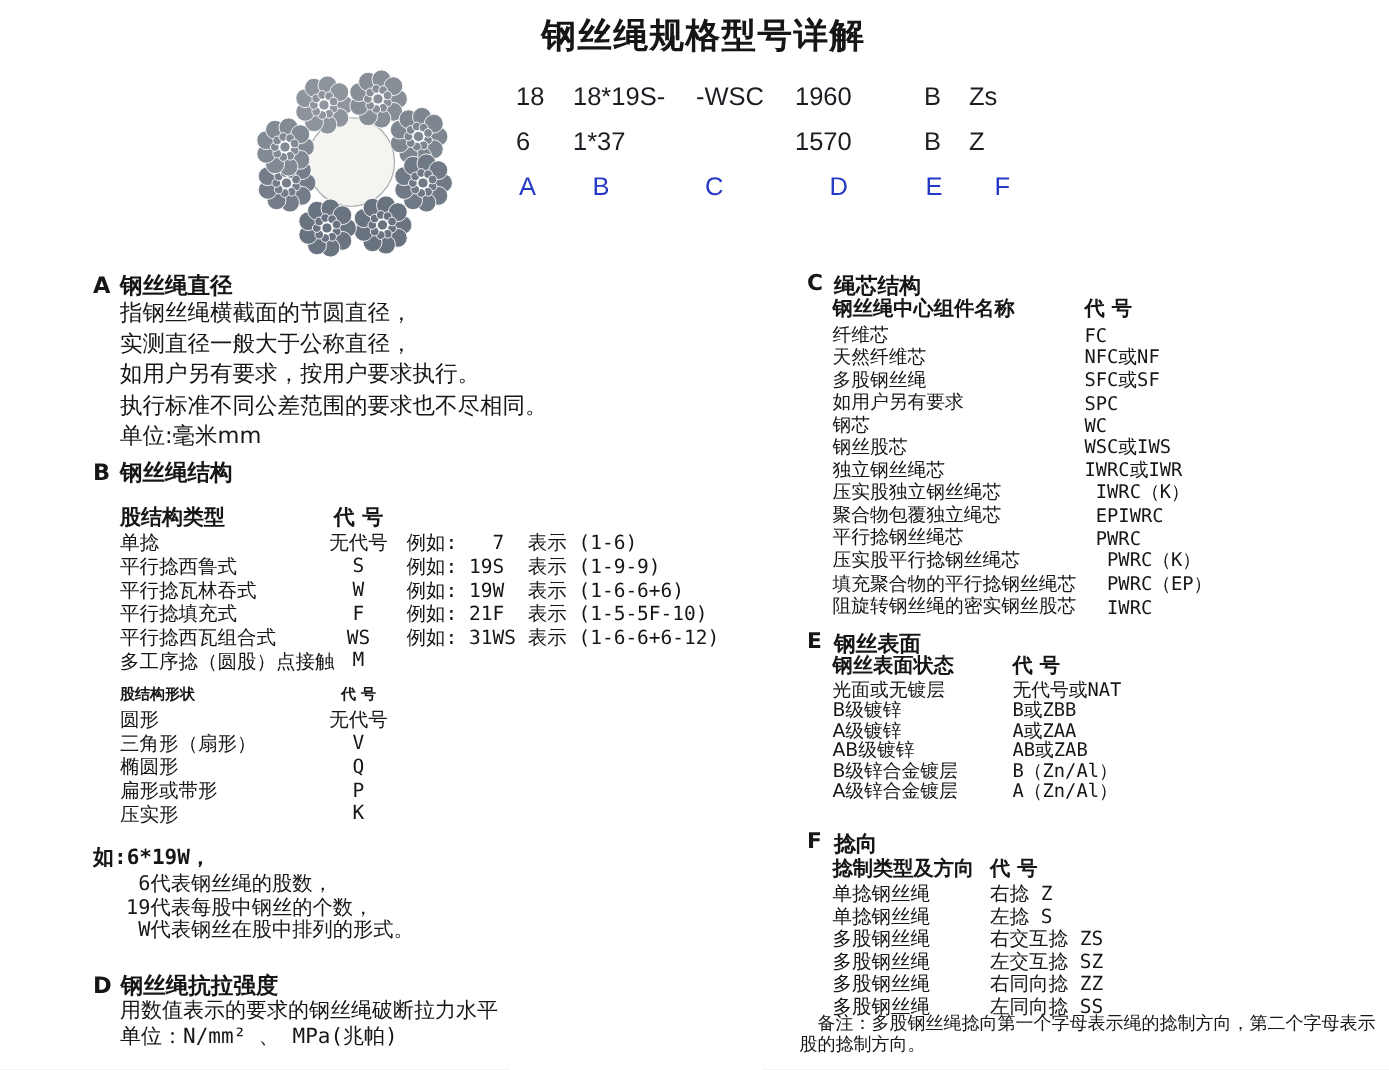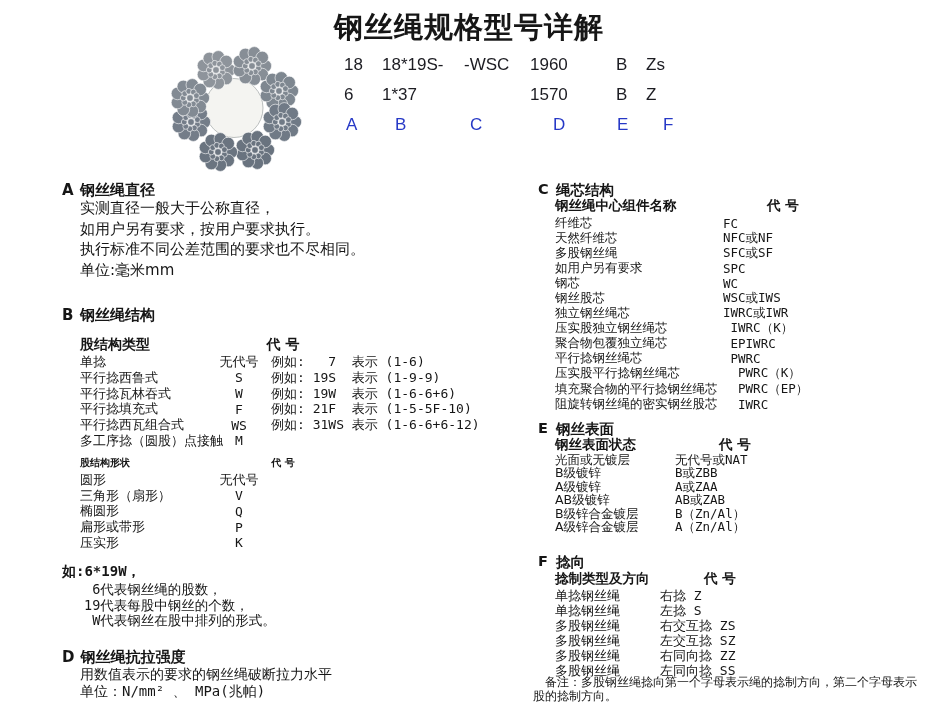--- a/index.html
+++ b/index.html
@@ -5,21 +5,21 @@
   * { margin:0; padding:0; box-sizing:border-box; }
   html,body { background:#e9e9e9; }
   .page {
     position:relative; width:926px; height:713px; background:#ffffff;
     font-family:"DejaVu Sans","Liberation Sans",sans-serif; color:#161616;
     overflow:hidden; margin:0 auto;
   }
   
   .title {
     position:absolute; top:8px; left:0; width:920px; text-align:center;
-    font-size:29px; font-weight:bold; text-indent:18px; letter-spacing:1px;
+    font-size:23px; font-weight:bold; text-indent:18px; letter-spacing:1px;
   }
   
   .diagram { position:absolute; left:140px; top:35px; width:210px; height:145px; }
   
   .spec-table { position:absolute; left:344px; top:50px; }
   .spec-table .trow {
     display:grid; grid-template-columns:38px 82px 66px 86px 30px 70px;
     height:30px; align-items:center;
     font-family:"Liberation Sans","DejaVu Sans",sans-serif;
     font-size:17px; color:#1c1c22; white-space:pre;
@@ -41,21 +41,21 @@
   #secE-head { left:538px; top:420px; font-size:14.5px; }
   #secF-head { left:538px; top:553px; font-size:14.5px; }
   
   .body-lines { position:absolute; white-space:pre; }
   #secA-body { left:80px; top:198px; font-size:15px; line-height:20.5px; }
   #secD-body { left:80px; top:666px; font-size:14px; line-height:16.5px;
                font-family:"DejaVu Sans Mono","DejaVu Sans",sans-serif; }
   
   .dtable { position:absolute; }
   .dtable .trow { display:grid; align-items:center; white-space:nowrap; }
-  .thead { font-weight:bold;gap:44px; }
+  .thead { font-weight:bold; }
   
   .b1 { left:80px; top:336px; }
   .b1 .trow { grid-template-columns:135px 48px auto; font-size:13px; height:15.8px; }
   .b1 .thead { font-size:14px; height:17px; }
   .b1 .c1 { text-align:center; font-family:"DejaVu Sans Mono","Liberation Mono",monospace; }
   .b1 .thead .c1 { font-family:inherit; }
   .b1 .c2 { white-space:pre; padding-left:8px; font-family:"DejaVu Sans Mono","Liberation Mono",monospace; }
   .b2 { left:80px; top:454px; }
   .b2 .trow { grid-template-columns:135px 48px; font-size:13px; height:15.7px; }
   .b2 .thead { font-size:10px; height:17px; }
@@ -139,21 +139,21 @@
       </div>
     <div class="spec-letters">
         <div class="trow"><div class="c0">A</div><div class="c1">B</div><div class="c2">C</div><div class="c3">D</div><div class="c4">E</div><div class="c5">F</div></div>
       </div>
   </div>
 
   <div class="sec-head" id="secA-head">
     <span class="letter">A</span>
     <span>钢丝绳直径</span>
   </div>
-  <div class="body-lines" id="secA-body"><div class="line">实测直径一般大于公称直径，</div><div class="line">如用户另有要求，按用户要求执行。</div><div class="line">执行标准不同公差范围的要求也不尽相同。</div><div class="line">单位:毫米mm</div></div>
+  <div class="body-lines" id="secA-body"><div class="line">指钢丝绳横截面的节圆直径，</div><div class="line">实测直径一般大于公称直径，</div><div class="line">如用户另有要求，按用户要求执行。</div><div class="line">执行标准不同公差范围的要求也不尽相同。</div><div class="line">单位:毫米mm</div></div>
 
   <div class="sec-head" id="secB-head">
     <span class="letter">B</span>
     <span>钢丝绳结构</span>
   </div>
 
   <div class="dtable b1">
     <div class="trow thead">
       <div class="c0">股结构类型</div>
       <div class="c1">代 号</div>

